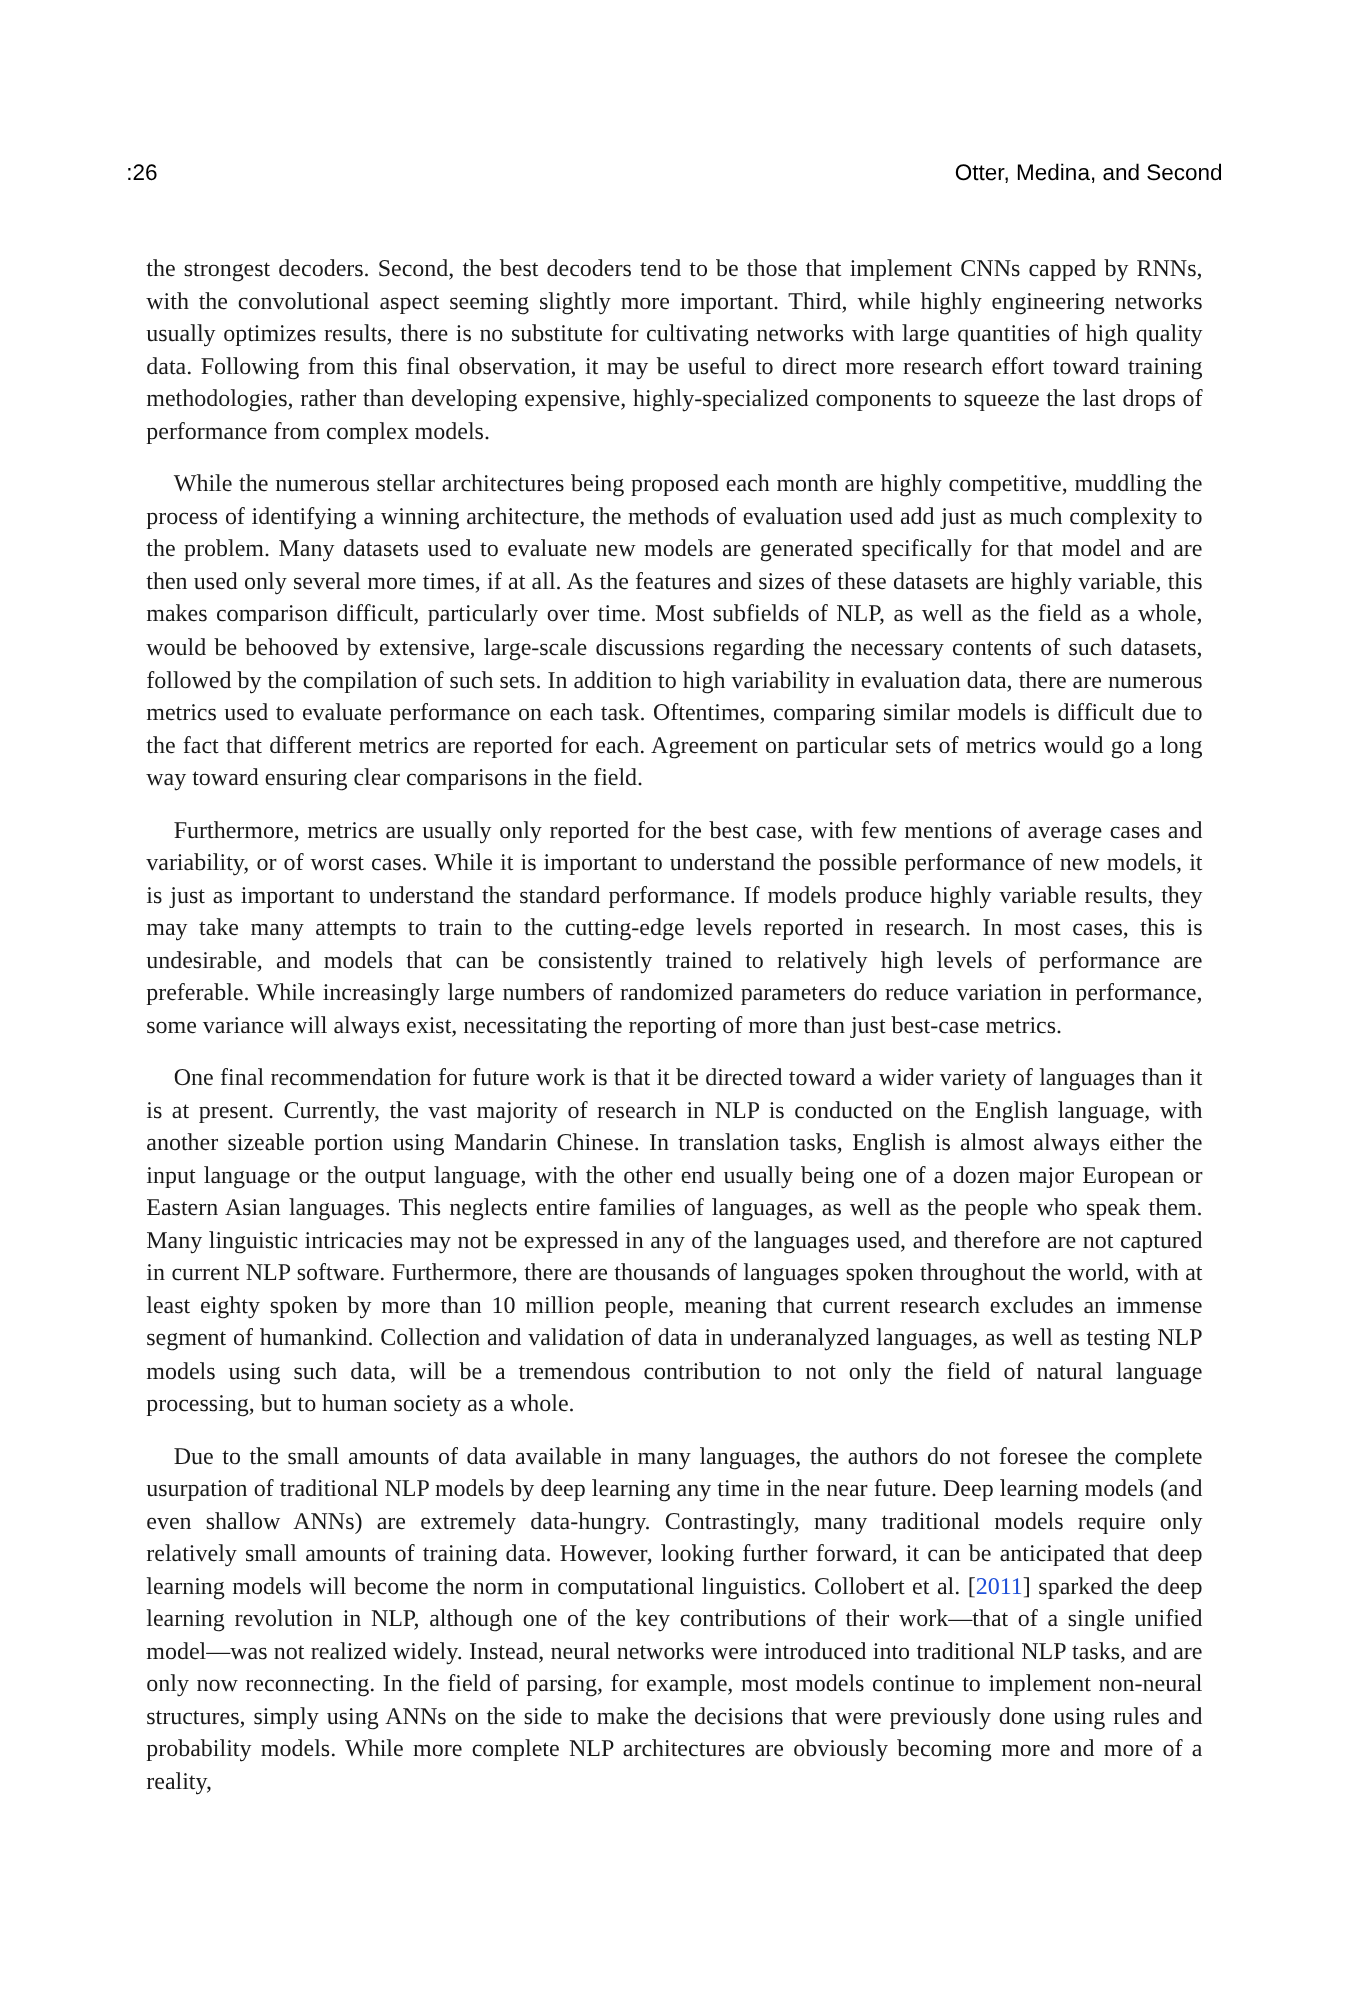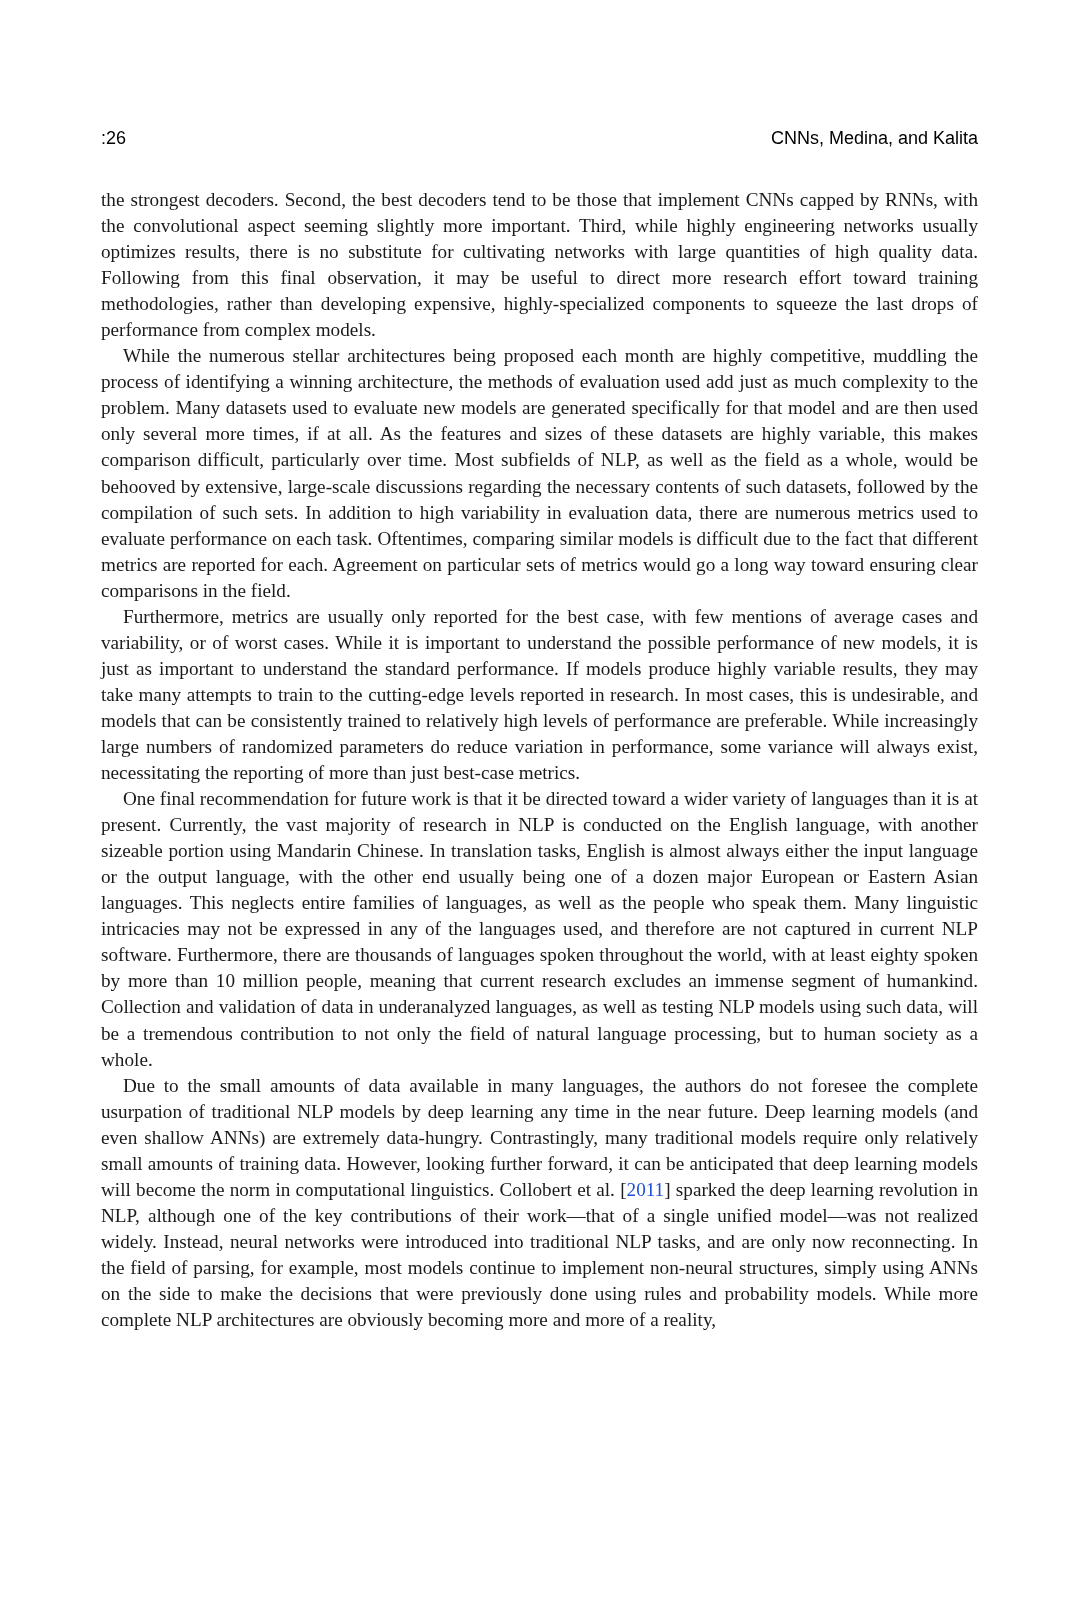--- a/index.html
+++ b/index.html
@@ -32,37 +32,37 @@
       position: absolute;
       top: 187px;
       left: 101px;
       width: 877px;
       font-size: 19.2px;
       line-height: 26.05px;
       text-align: justify;
       hyphens: none;
     }
     .body-text p {
-      margin: 0;
+      margin: 16px;
       text-indent: 22px;
     }
     .body-text p.first {
       text-indent: 0;
     }
     .cite-link {
       color: #1d4ed8;
       text-decoration: none;
     }
   </style>
 </head>
 <body>
 
 <div class="page-header">
   <span>:26</span>
-  <span>CNNs, Medina, and Kalita</span>
+  <span>Otter, Medina, and Second</span>
 </div>
 
 <div class="body-text">
   <p class="first">the strongest decoders. Second, the best decoders tend to be those that implement CNNs capped by RNNs, with the convolutional aspect seeming slightly more important. Third, while highly engineering networks usually optimizes results, there is no substitute for cultivating networks with large quantities of high quality data. Following from this final observation, it may be useful to direct more research effort toward training methodologies, rather than developing expensive, highly-specialized components to squeeze the last drops of performance from complex models.</p>
   <p>While the numerous stellar architectures being proposed each month are highly competitive, muddling the process of identifying a winning architecture, the methods of evaluation used add just as much complexity to the problem. Many datasets used to evaluate new models are generated specifically for that model and are then used only several more times, if at all. As the features and sizes of these datasets are highly variable, this makes comparison difficult, particularly over time. Most subfields of NLP, as well as the field as a whole, would be behooved by extensive, large-scale discussions regarding the necessary contents of such datasets, followed by the compilation of such sets. In addition to high variability in evaluation data, there are numerous metrics used to evaluate performance on each task. Oftentimes, comparing similar models is difficult due to the fact that different metrics are reported for each. Agreement on particular sets of metrics would go a long way toward ensuring clear comparisons in the field.</p>
   <p>Furthermore, metrics are usually only reported for the best case, with few mentions of average cases and variability, or of worst cases. While it is important to understand the possible performance of new models, it is just as important to understand the standard performance. If models produce highly variable results, they may take many attempts to train to the cutting-edge levels reported in research. In most cases, this is undesirable, and models that can be consistently trained to relatively high levels of performance are preferable. While increasingly large numbers of randomized parameters do reduce variation in performance, some variance will always exist, necessitating the reporting of more than just best-case metrics.</p>
   <p>One final recommendation for future work is that it be directed toward a wider variety of languages than it is at present. Currently, the vast majority of research in NLP is conducted on the English language, with another sizeable portion using Mandarin Chinese. In translation tasks, English is almost always either the input language or the output language, with the other end usually being one of a dozen major European or Eastern Asian languages. This neglects entire families of languages, as well as the people who speak them. Many linguistic intricacies may not be expressed in any of the languages used, and therefore are not captured in current NLP software. Furthermore, there are thousands of languages spoken throughout the world, with at least eighty spoken by more than 10 million people, meaning that current research excludes an immense segment of humankind. Collection and validation of data in underanalyzed languages, as well as testing NLP models using such data, will be a tremendous contribution to not only the field of natural language processing, but to human society as a whole.</p>
   <p><span>Due to the small amounts of data available in many languages, the authors do not foresee the complete usurpation of traditional NLP models by deep learning any time in the near future. Deep learning models (and even shallow ANNs) are extremely data-hungry. Contrastingly, many traditional models require only relatively small amounts of training data. However, looking further forward, it can be anticipated that deep learning models will become the norm in computational linguistics. Collobert et al. [</span><a class="cite-link">2011</a><span>] sparked the deep learning revolution in NLP, although one of the key contributions of their work—that of a single unified model—was not realized widely. Instead, neural networks were introduced into traditional NLP tasks, and are only now reconnecting. In the field of parsing, for example, most models continue to implement non-neural structures, simply using ANNs on the side to make the decisions that were previously done using rules and probability models. While more complete NLP architectures are obviously becoming more and more of a reality,</span></p>
 </div>
 

